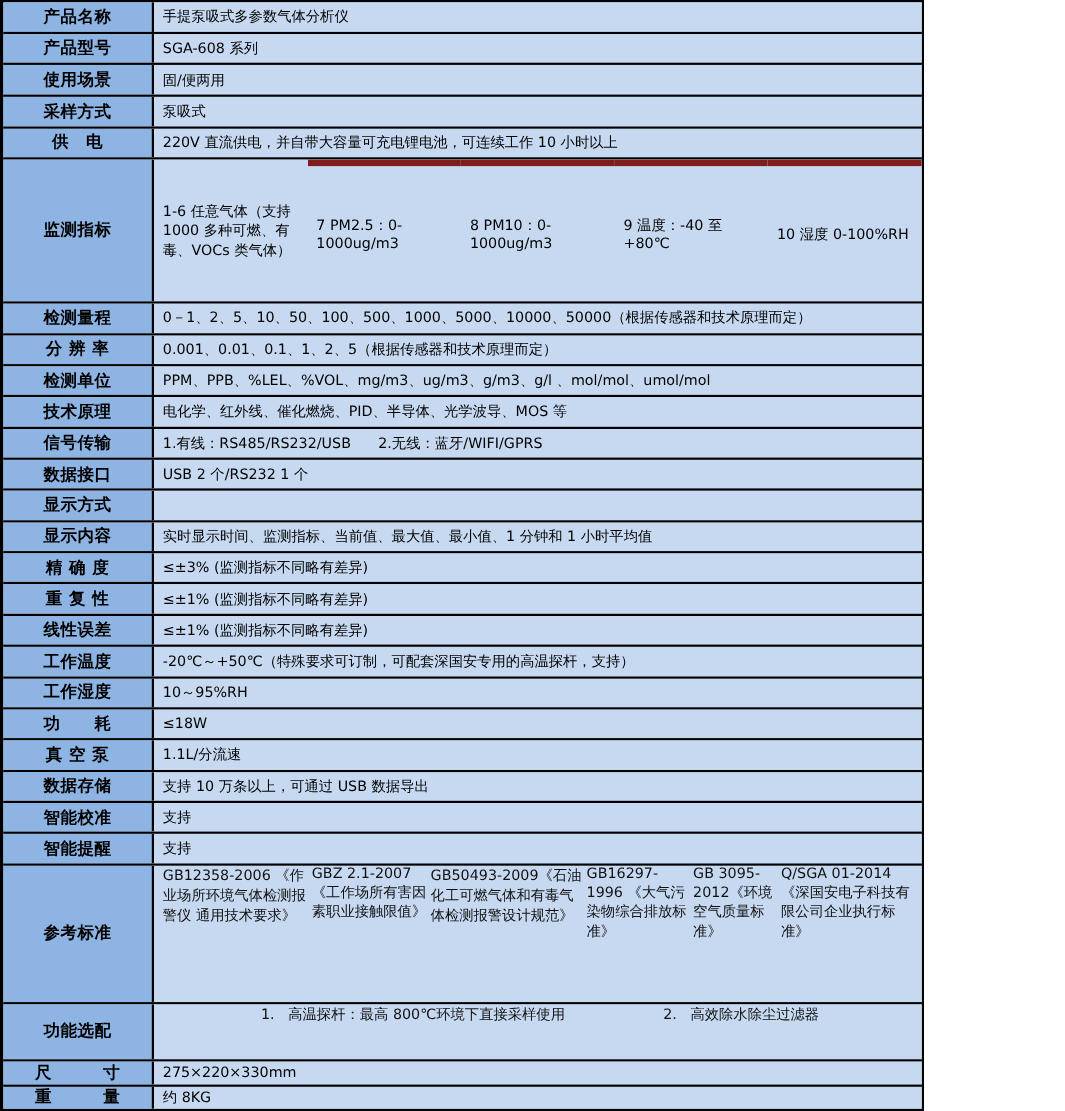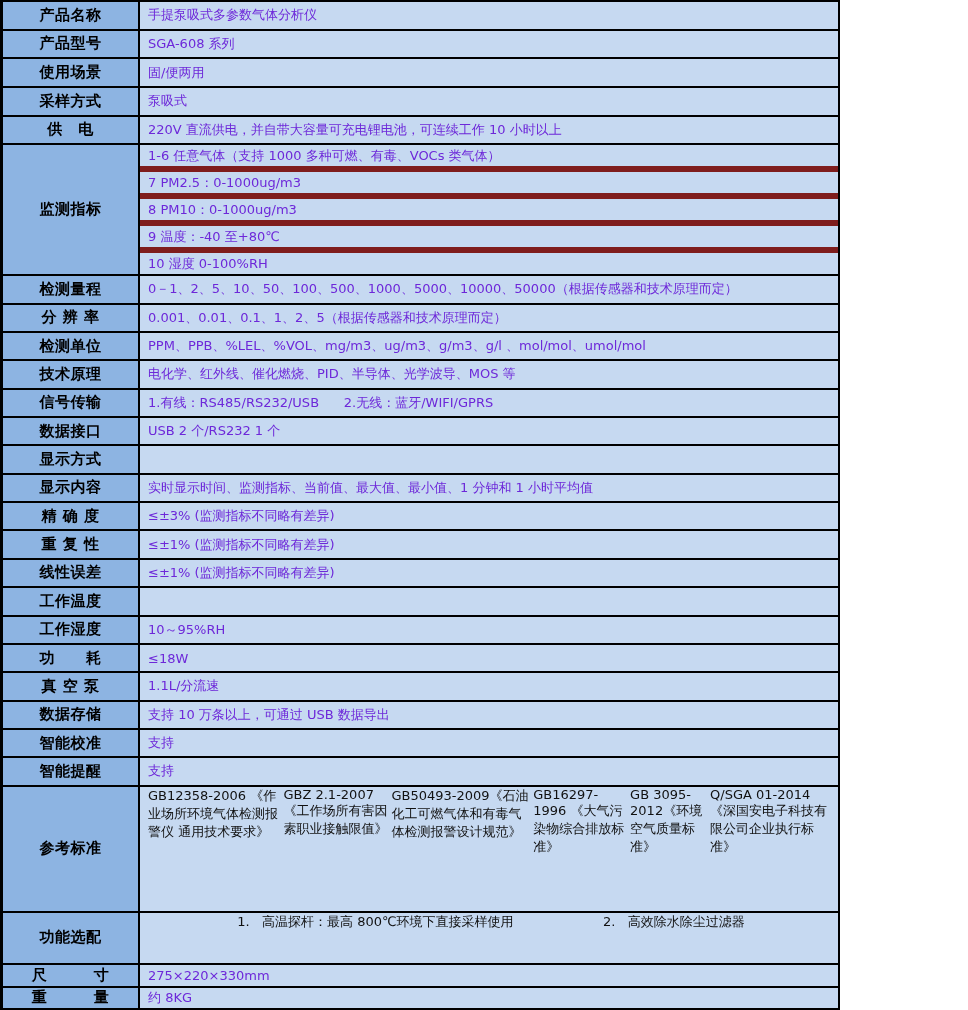--- a/index.html
+++ b/index.html
@@ -33,29 +33,29 @@
     font-size: 15px;
     color: #000;
     white-space: pre;
     letter-spacing: 0.5px;
   }
   .value {
     flex: 1 1 auto;
     display: flex; align-items: center;
     padding-left: 8px; padding-right: 0;
     font-size: 13px;
-    color: #6d28d9;
+    color: #000000;
     background: #c6d9f1;
     white-space: pre-wrap;
     min-height: 0;
     overflow: hidden;
   }
   .subcells {
     flex: 1 1 auto;
-    display: flex; flex-direction: column;
+    display: flex; 
     min-width: 0;
     border-radius: 20px;
   }
   .subcells .value { flex: 1 1 0; }
   .subcells .value + .value { border-top: 6px solid #7f1d1d; }
   .multiline {
     flex: 1 1 auto;
     display: flex; flex-direction: row;
     justify-content: space-evenly;
     padding-left: 8px; padding-right: 4px;
@@ -157,20 +157,21 @@
     <div class="value">≤±1% (监测指标不同略有差异)</div>
   </div>
 
   <div class="row" style="flex-grow:27.2">
     <div class="label">线性误差</div>
     <div class="value">≤±1% (监测指标不同略有差异)</div>
   </div>
 
   <div class="row" style="flex-grow:27.2">
     <div class="label">工作温度</div>
+    <div class="value">-20℃～+50℃（特殊要求可订制，可配套深国安专用的高温探杆，支持）</div>
   </div>
 
   <div class="row" style="flex-grow:27.2">
     <div class="label">工作湿度</div>
     <div class="value">10～95%RH</div>
   </div>
 
 
   <div class="row" style="flex-grow:27.2">
     <div class="label">功　　耗</div>

